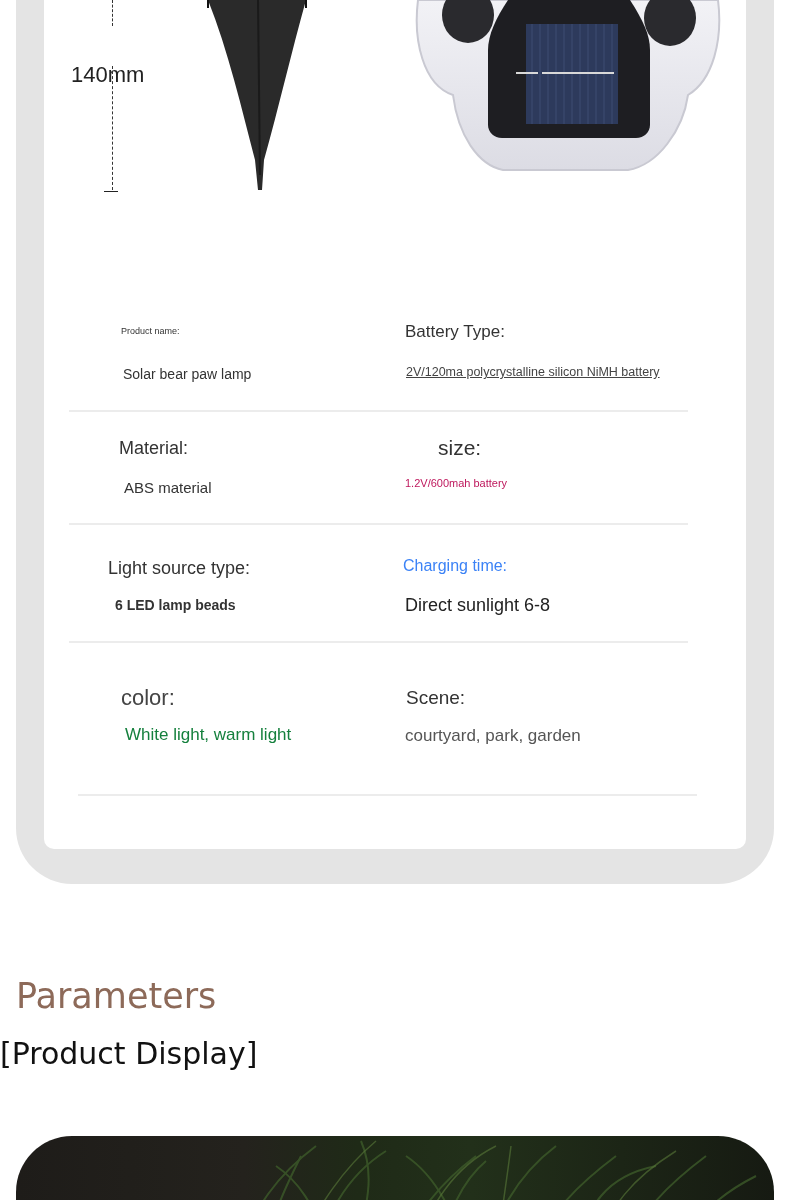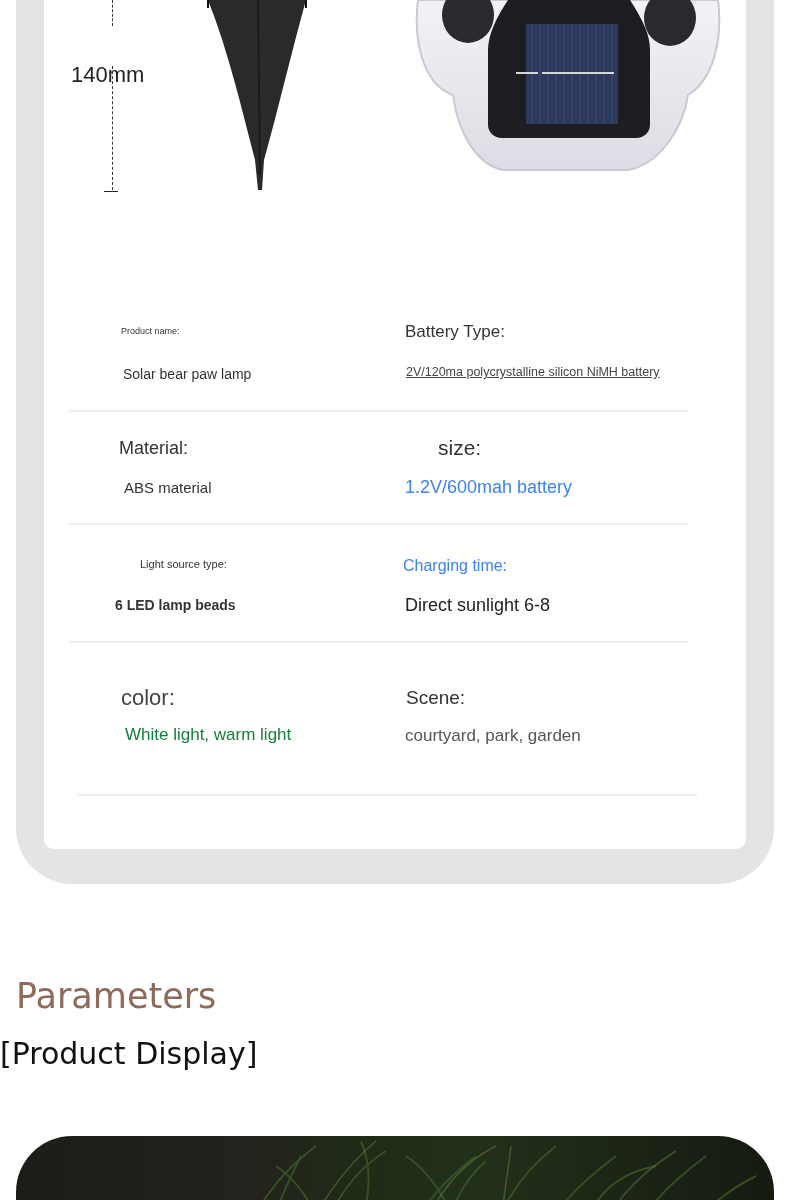--- a/index.html
+++ b/index.html
@@ -79,24 +79,24 @@
 
 <div class="spec" style="left:121px;top:326px;font-size:9px;">Product name:</div>
 <div class="spec" style="left:123px;top:366px;font-size:14px;">Solar bear paw lamp</div>
 <div class="spec" style="left:405px;top:322px;font-size:17px;">Battery Type:</div>
 <div class="spec" style="left:406px;top:365px;font-size:12.5px;color:#444;text-decoration:underline;">2V/120ma polycrystalline silicon NiMH battery</div>
 <div class="divider" style="left:69px;top:410px;width:619px;"></div>
 
 <div class="spec" style="left:119px;top:438px;font-size:18px;">Material:</div>
 <div class="spec" style="left:124px;top:479px;font-size:15px;">ABS material</div>
 <div class="spec" style="left:404px;top:436px;font-size:21px;margin-left:34px;">size:</div>
-<div class="spec" style="left:405px;top:477px;font-size:18px;color:#3b82f6;">1.2V/600mah battery</div>
+<div class="spec" style="left:405px;top:477px;font-size:11px;color:#be185d;">1.2V/600mah battery</div>
 <div class="divider" style="left:69px;top:523px;width:619px;"></div>
 
-<div class="spec" style="left:140px;top:558px;font-size:11px;">Light source type:</div>
+<div class="spec" style="left:108px;top:558px;font-size:18px;">Light source type:</div>
 <div class="spec" style="left:115px;top:597px;font-size:14px;font-weight:bold;">6 LED lamp beads</div>
 <div class="spec" style="left:403px;top:557px;font-size:16px;color:#3b82f6;">Charging time:</div>
 <div class="spec" style="left:405px;top:595px;font-size:18px;color:#222;">Direct sunlight 6-8</div>
 <div class="divider" style="left:69px;top:641px;width:619px;"></div>
 
 <div class="spec" style="left:121px;top:685px;font-size:22px;color:#444;">color:</div>
 <div class="spec" style="left:125px;top:725px;font-size:17px;color:#15803d;">White light, warm light</div>
 <div class="spec" style="left:406px;top:687px;font-size:19px;">Scene:</div>
 <div class="spec" style="left:405px;top:726px;font-size:17px;color:#555;">courtyard, park, garden</div>
 <div class="divider" style="left:78px;top:794px;width:619px;"></div>

